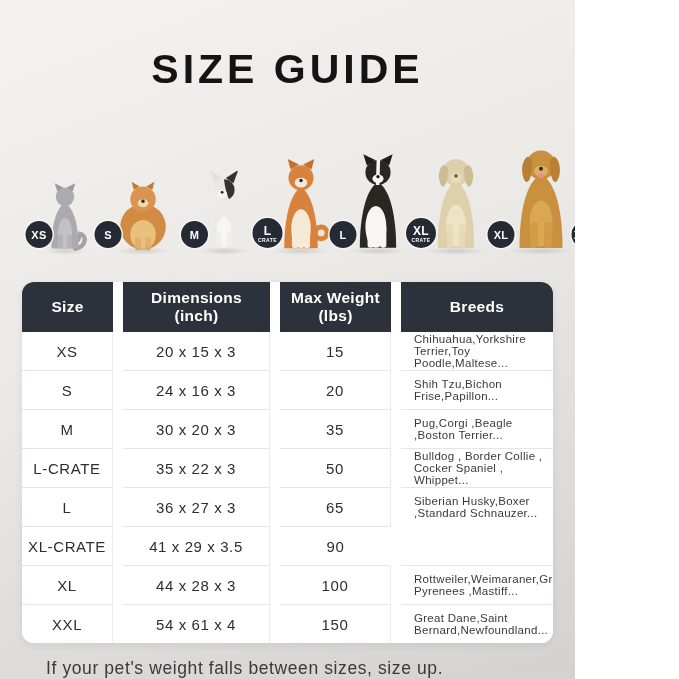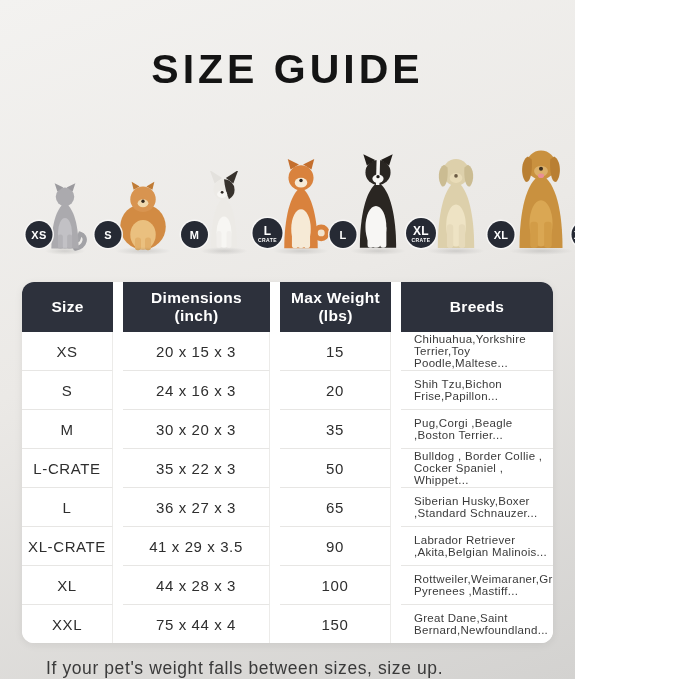--- a/index.html
+++ b/index.html
@@ -278,31 +278,30 @@
       <div class="trow">
         <div class="cell">L</div>
         <div class="cell">36 x 27 x 3</div>
         <div class="cell">65</div>
         <div class="cell breeds">Siberian Husky,Boxer ,Standard Schnauzer...</div>
       </div>
       <div class="trow">
         <div class="cell">XL-CRATE</div>
         <div class="cell">41 x 29 x 3.5</div>
         <div class="cell">90</div>
-        <div class="cell breeds">Labrador Retriever ,Akita,Belgian Malinois...</div>
       </div>
       <div class="trow">
         <div class="cell">XL</div>
         <div class="cell">44 x 28 x 3</div>
         <div class="cell">100</div>
         <div class="cell breeds">Rottweiler,Weimaraner,Great Pyrenees ,Mastiff...</div>
       </div>
       <div class="trow">
         <div class="cell">XXL</div>
-        <div class="cell">75 x 44 x 4</div>
+        <div class="cell">54 x 61 x 4</div>
         <div class="cell">150</div>
         <div class="cell breeds">Great Dane,Saint Bernard,Newfoundland...</div>
       </div>
     </div>
   </div>
 
   <p class="footer-note">If your pet's weight falls between sizes, size up.</p>
 
 </div>
 

